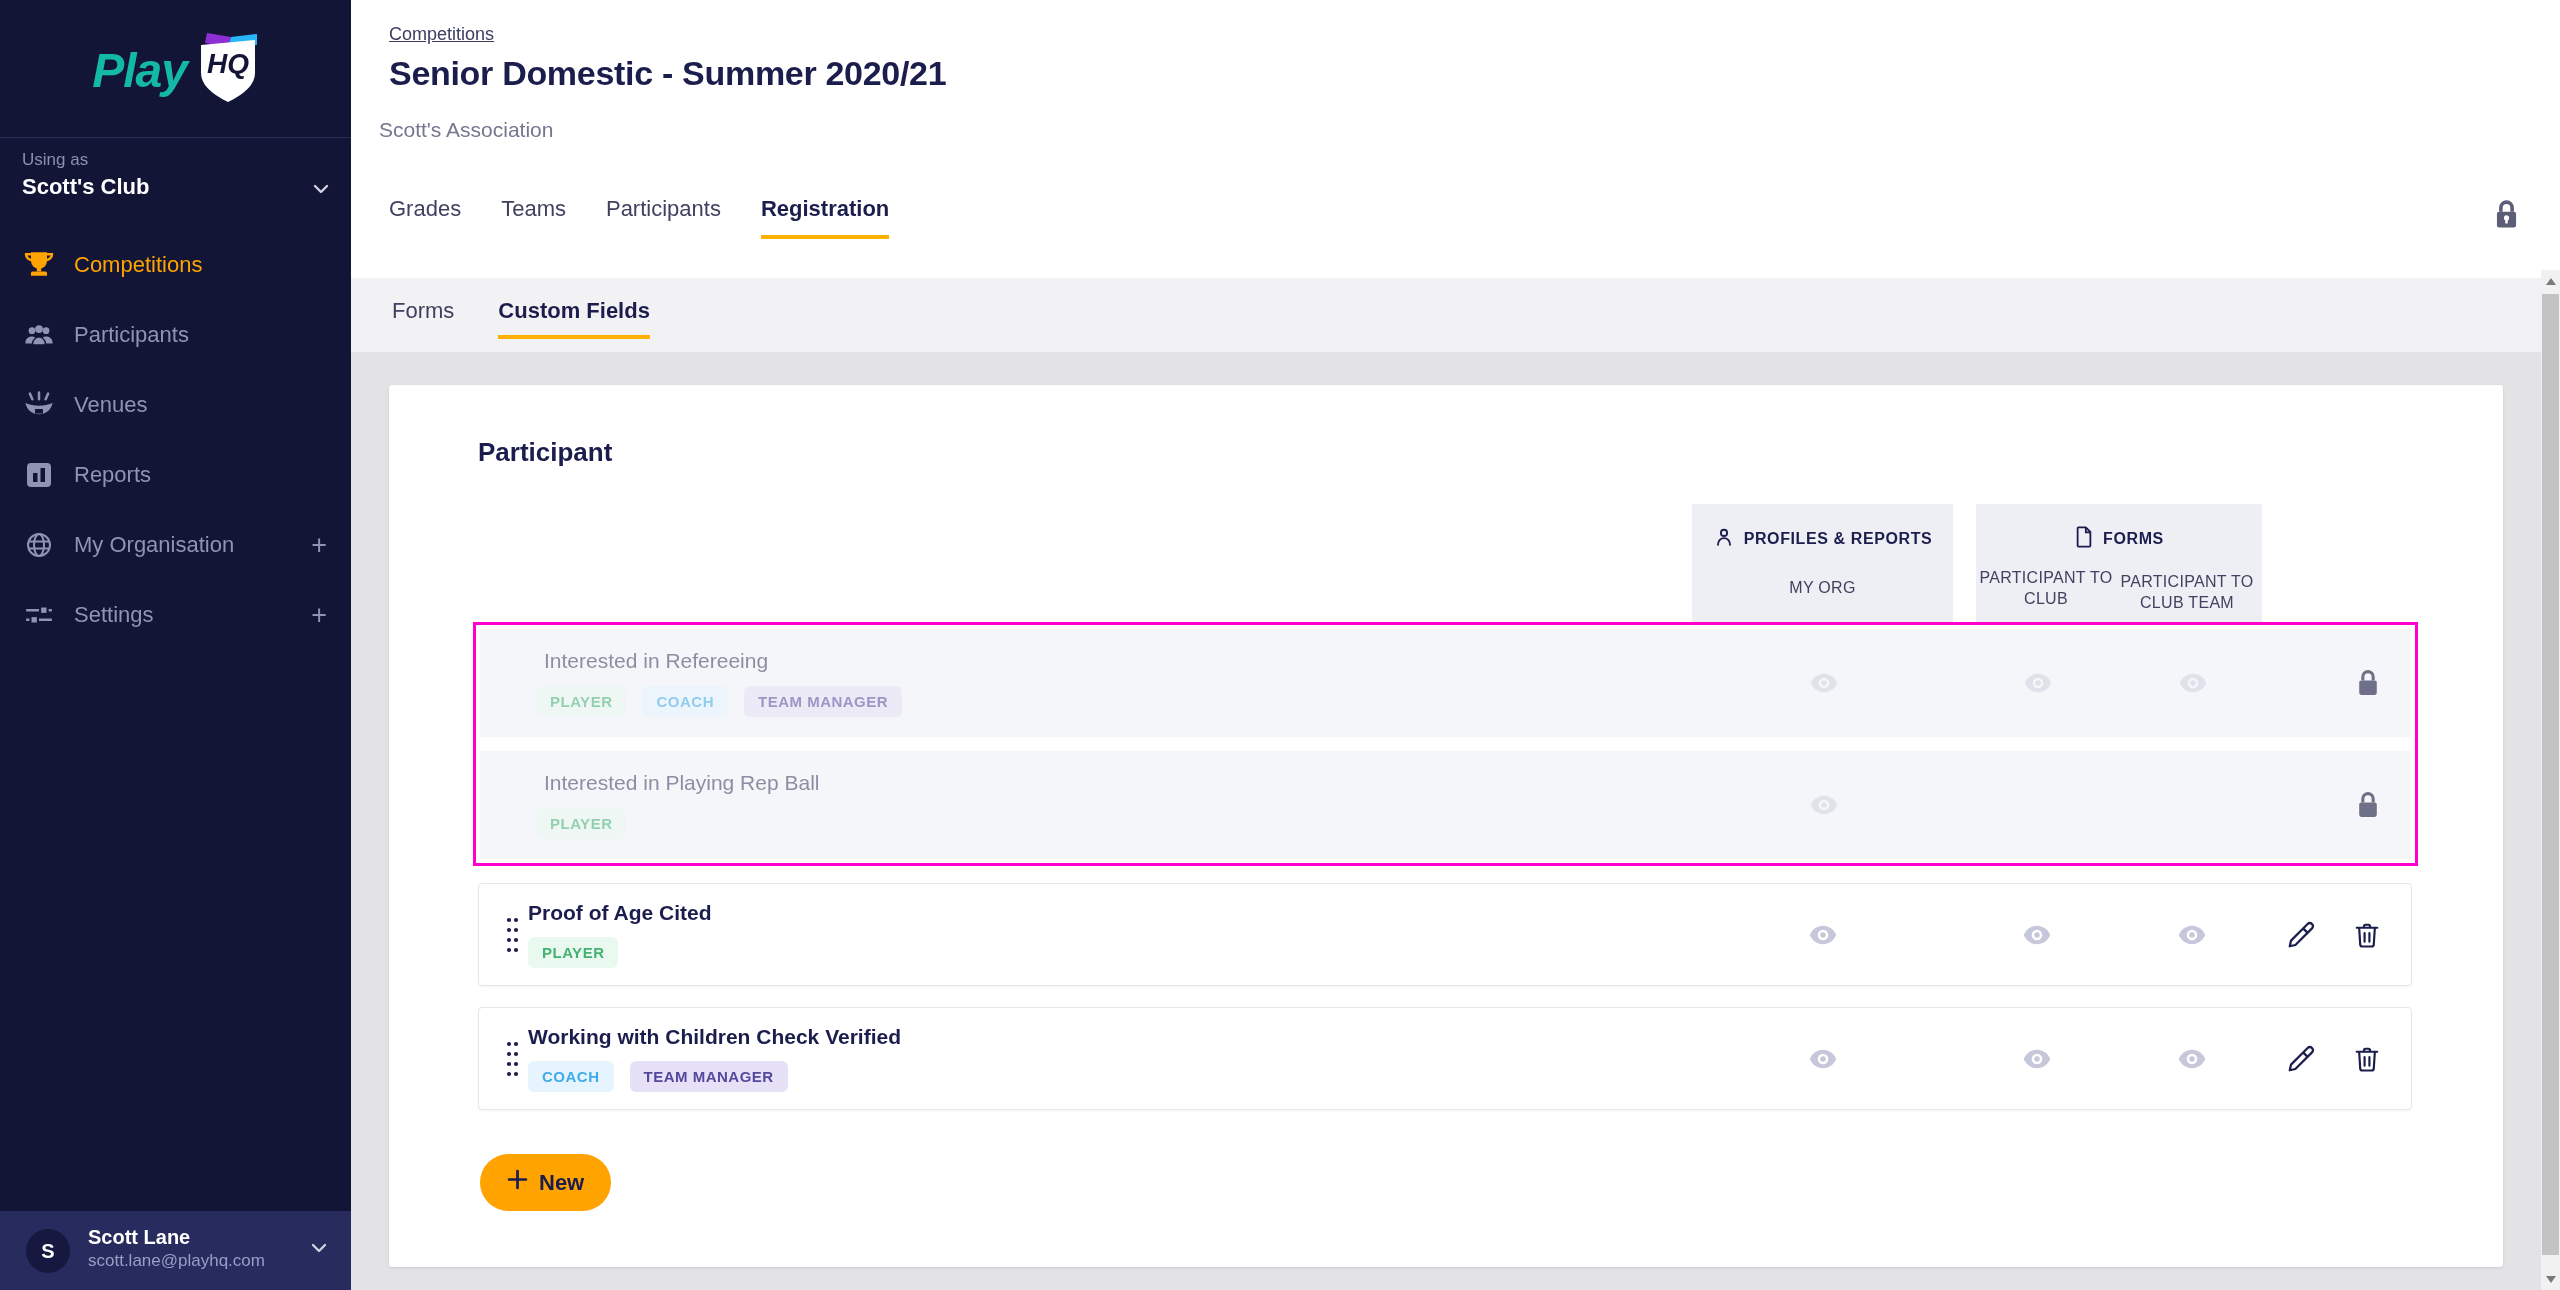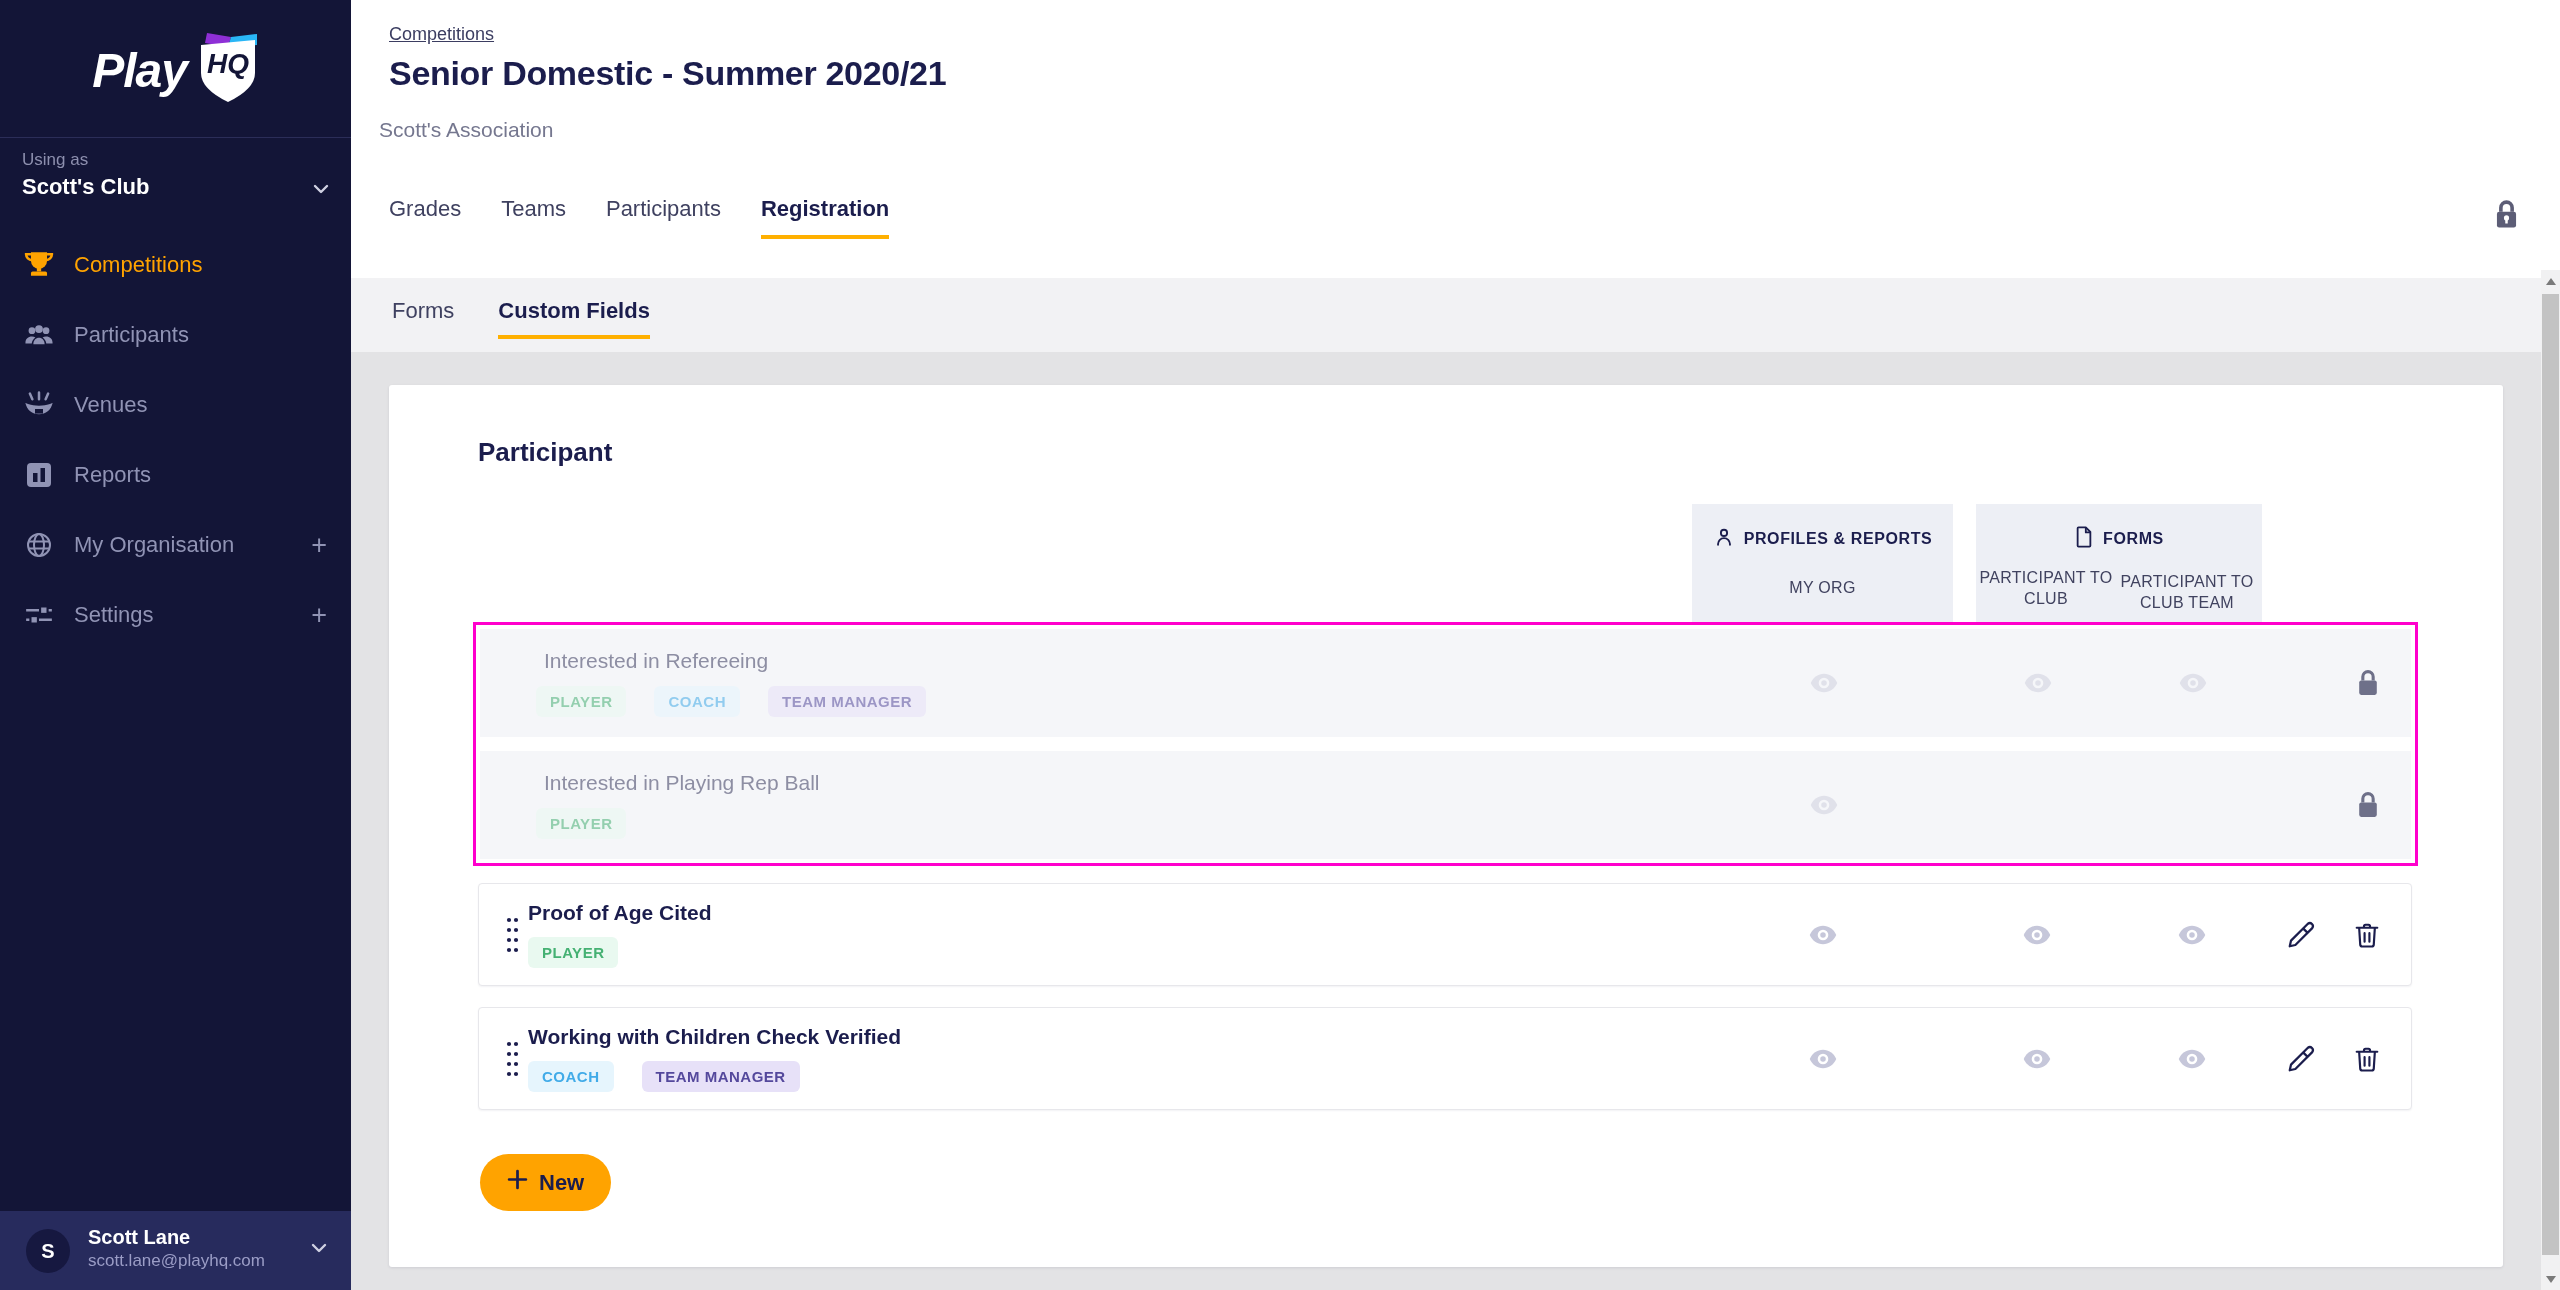--- a/index.html
+++ b/index.html
@@ -3,21 +3,21 @@
 <meta charset="utf-8">
 <style>
   * { margin:0; padding:0; box-sizing:border-box; }
   html,body { width:2560px; height:1290px; overflow:hidden; }
   body { font-family:"Liberation Sans", sans-serif; background:#e3e3e5; position:relative; }
   .app { position:absolute; inset:0; width:2560px; height:1290px; }
 
   
   .sidebar { position:absolute; left:0; top:0; width:351px; height:1290px; background:#131537; color:#fff; }
   .logo { position:absolute; top:20px; left:0; width:351px; height:100px; display:flex; align-items:center; justify-content:center; gap:4px; }
-  .logo-word { font-size:48px; font-weight:bold; font-style:italic; letter-spacing:-1px; color:#ffffff; }
+  .logo-word { font-size:48px; font-weight:bold; font-style:italic; letter-spacing:-1px; color:#14b8a6; }
   .side-divider { position:absolute; top:137px; left:0; width:351px; height:1px; background:#2b2d58; }
   .org-switcher { position:absolute; top:148px; left:0; width:351px; height:70px; cursor:pointer; }
   .using-as { position:absolute; left:22px; top:2px; font-size:17px; color:#8d8fae; }
   .org-name { position:absolute; left:22px; top:26px; font-size:22px; font-weight:bold; color:#fff; }
   .org-chev { position:absolute; right:22px; top:32px; color:#cfd0e2; }
 
   .menu { position:absolute; top:230px; left:0; width:351px; }
   .mi { position:relative; height:70px; display:flex; align-items:center; padding-left:22px; gap:18px; color:#9093b4; font-size:22px; cursor:pointer; }
   .mi .ic { width:34px; height:32px; display:flex; align-items:center; justify-content:center; }
   .mi.active { color:#ffa300; }
@@ -59,21 +59,21 @@
 
   
   .locked-group { position:absolute; left:84px; top:237px; width:1945px; border:3px solid #ff00cc; padding:4px; display:flex; flex-direction:column; gap:14px; }
   .row { position:relative; }
   .locked-row { height:108px; background:#f5f6f9; }
   .card-row { position:absolute; left:89px; width:1934px; height:103px; background:#fff; border:1px solid #e7e7eb; border-radius:4px; box-shadow:0 1px 2px rgba(27,29,77,.06); }
   .r3 { top:498px; } .r4 { top:622px; }
 
   .row-title { position:absolute; left:64px; top:20px; font-size:21px; color:#8d8ea3; }
   .card-row .row-title { left:49px; top:17px; color:#1b1d4d; font-weight:bold; }
-  .badges { position:absolute; left:56px; top:57px; display:flex; gap:28px; }
+  .badges { position:absolute; left:56px; top:57px; display:flex; gap:16px; }
   .card-row .badges { left:49px; top:53px; }
   .badge { font-size:15px; font-weight:bold; letter-spacing:.5px; padding:7px 14px; border-radius:6px; }
   .b-player  { color:#45b173; background:#e9f9f0; }
   .b-coach   { color:#41abe8; background:#e6f5fd; }
   .b-manager { color:#54489c; background:#e7e1f8; }
   .locked-row .badge { opacity:.55; }
   .locked-row .row-lock { opacity:1; }
 
   .cell { position:absolute; top:50%; transform:translate(-50%,-50%); display:flex; align-items:center; justify-content:center; }
   .c1 { left:1344px; } .c2 { left:1558px; } .c3 { left:1713px; }

